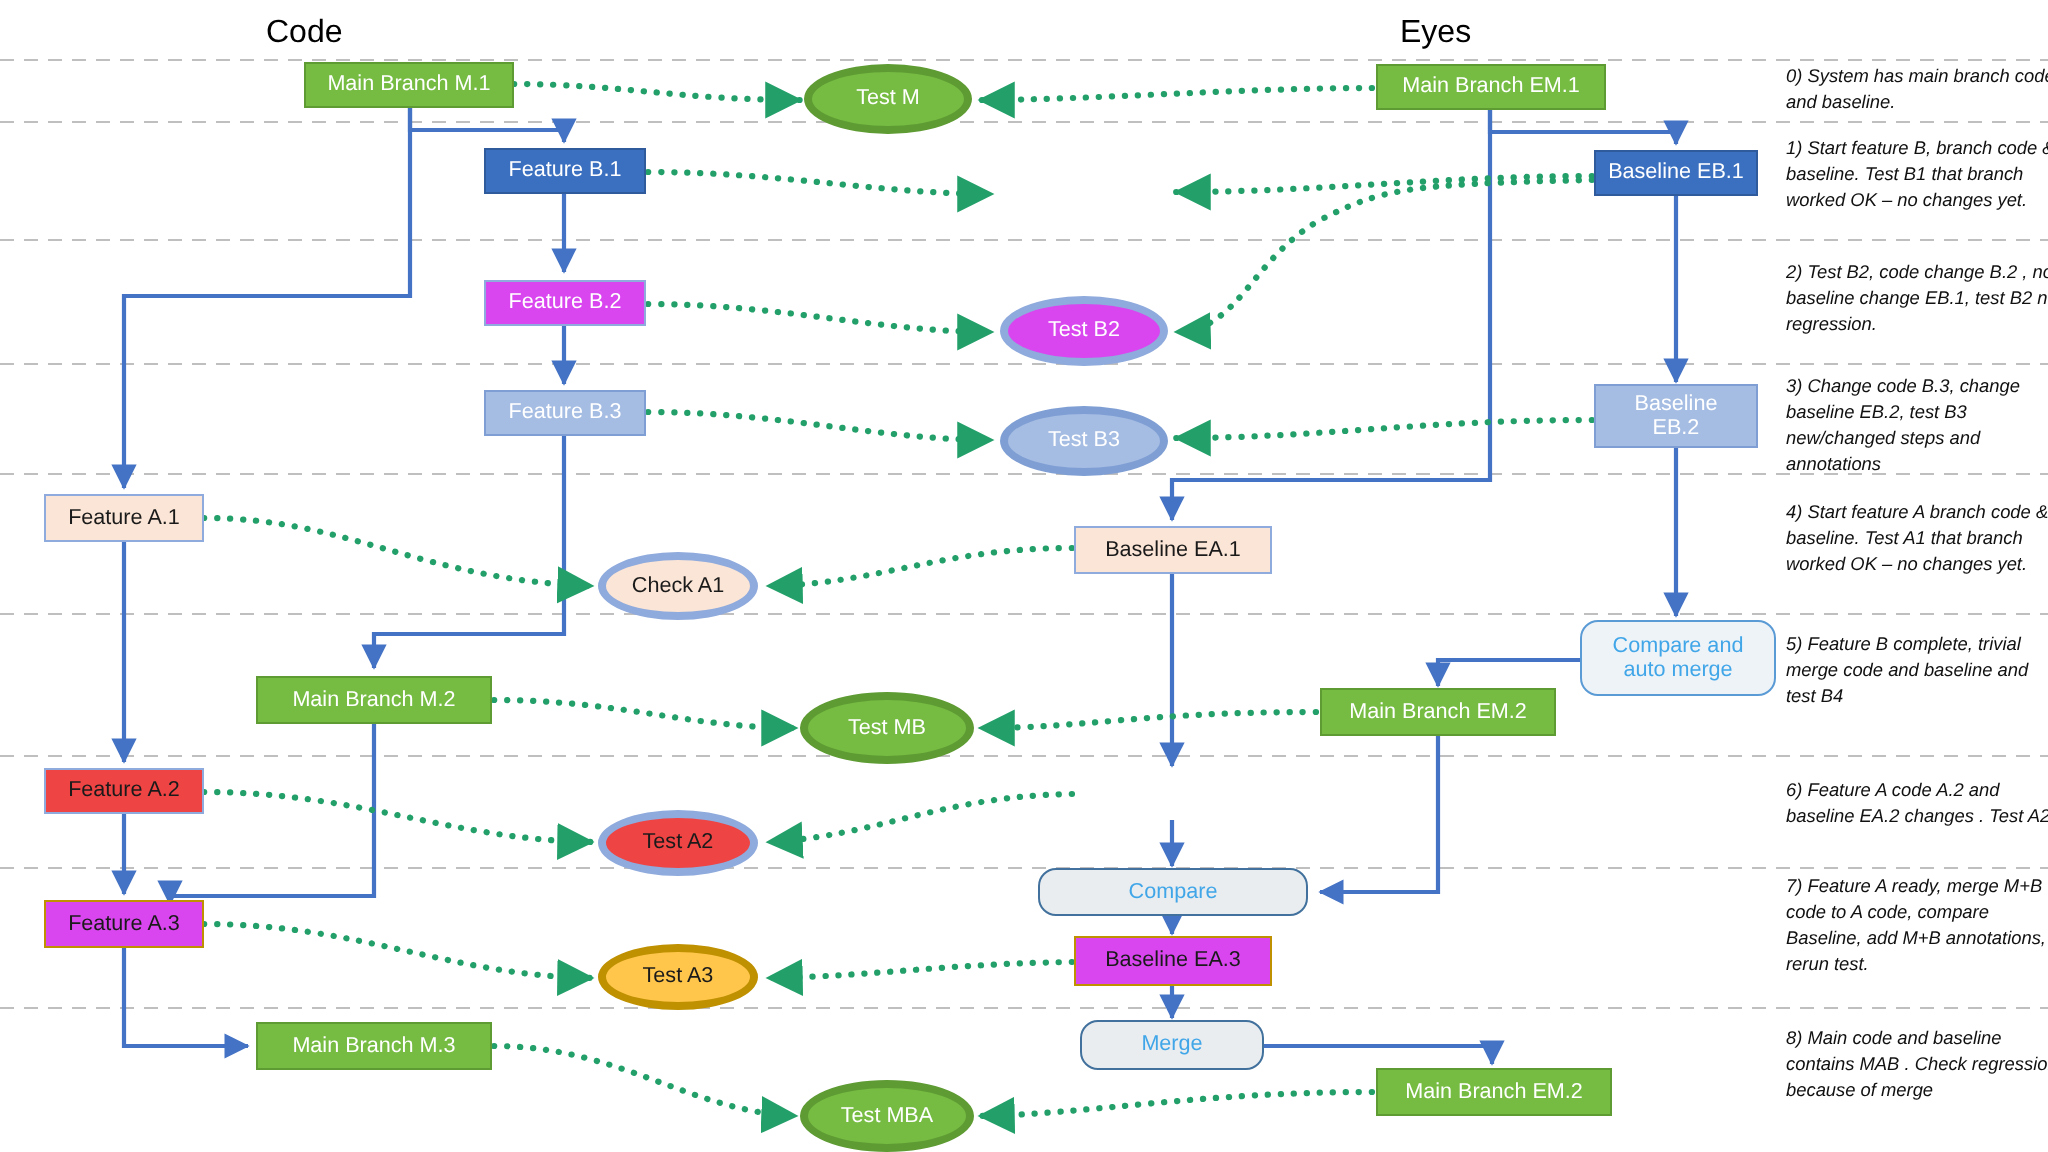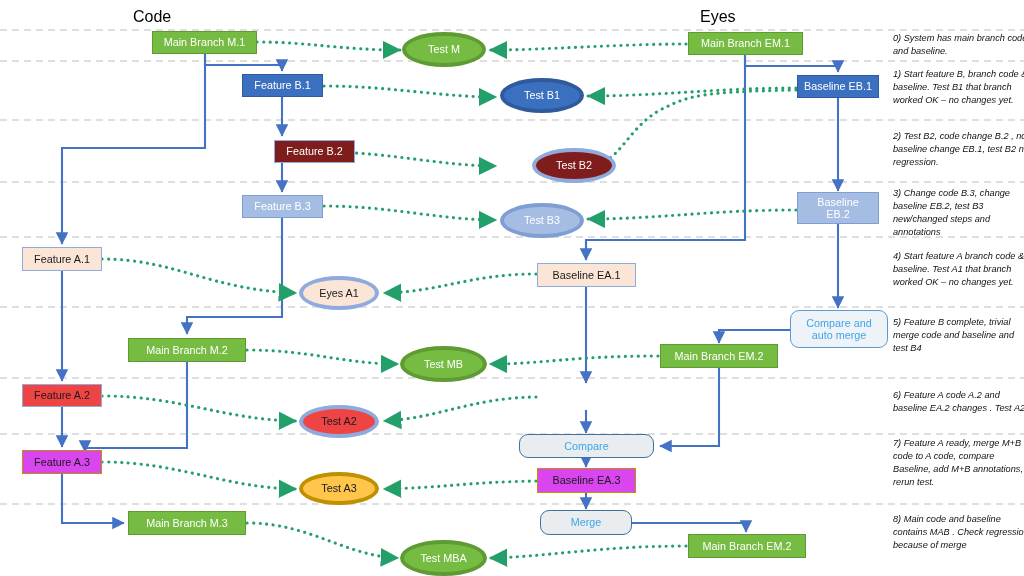--- a/index.html
+++ b/index.html
@@ -8,21 +8,21 @@
   svg#wires{position:absolute;left:0;top:0;width:1024px;height:576px;pointer-events:none;}
   .node{position:absolute;box-sizing:border-box;display:flex;align-items:center;justify-content:center;text-align:center;line-height:1.12;}
   .rect{border:1px solid #41719C;}
   .ell{border:4px solid #000000;border-radius:50%;}
   .rnd{border:1px solid #41719C;border-radius:9px;}
   .lane-title{position:absolute;font-size:16px;color:#000;font-weight:400;}
   .note{position:absolute;font-style:italic;font-size:9.2px;line-height:1.42;color:#111;width:136px;}
   
   .c-green{background:#76BC43;color:#ffffff;border-color:#5E9B33;}
   .c-blue-dk{background:#3B6FBF;color:#ffffff;border-color:#2F5A9B;}
-  .c-blue-lt{background:#7f1d1d;color:#ffffff;border-color:#8FAADC;margin-left:32px;}
+  .c-blue-lt{background:#d946ef;color:#ffffff;border-color:#8FAADC;}
   .c-blue-md{background:#A6BDE3;color:#ffffff;border-color:#7F9FD4;}
   .c-peach{background:#FBE5D6;color:#1a1a1a;border-color:#8FAADC;}
   .c-peach2{background:#ef4444;color:#1a1a1a;border-color:#8FAADC;}
   .c-amber{background:#d946ef;color:#1a1a1a;border-color:#BF9000;}
   .c-amber-lt{background:#FFC64B;color:#1a1a1a;border-color:#BF9000;}
   .c-grey{background:#E9EDF0;color:#41A6E8;border-color:#41719C;}
   .c-ghost{background:#EEF3F8;color:#41A6E8;border-color:#5B9BD5;}
   .fs11{font-size:10.8px;}
 </style>
 </head>
@@ -151,27 +151,26 @@
   <div class="node rect c-green fs11" style="left:128px;top:338px;width:118px;height:24px;">Main Branch M.2</div>
 
   <div class="node rect c-peach2 fs11" style="left:22px;top:384px;width:80px;height:23px;">Feature A.2</div>
 
   <div class="node rect c-amber fs11" style="left:22px;top:450px;width:80px;height:24px;">Feature A.3</div>
 
   <div class="node rect c-green fs11" style="left:128px;top:511px;width:118px;height:24px;">Main Branch M.3</div>
 
   <div class="node ell c-green fs11" style="left:402px;top:32px;width:84px;height:35px;">Test M</div>
 
-  <div class="node ell c-blue-dk fs11" style="left:500px;top:78px;width:84px;height:35px;">Test B1</div>
 
   <div class="node ell c-blue-lt fs11" style="left:500px;top:148px;width:84px;height:35px;">Test B2</div>
 
   <div class="node ell c-blue-md fs11" style="left:500px;top:203px;width:84px;height:35px;">Test B3</div>
 
-  <div class="node ell c-peach fs11" style="left:299px;top:276px;width:80px;height:34px;">Eyes A1</div>
+  <div class="node ell c-peach fs11" style="left:299px;top:276px;width:80px;height:34px;">Check A1</div>
 
   <div class="node ell c-green fs11" style="left:400px;top:346px;width:87px;height:36px;">Test MB</div>
 
   <div class="node ell c-peach2 fs11" style="left:299px;top:405px;width:80px;height:33px;">Test A2</div>
 
   <div class="node ell c-amber-lt fs11" style="left:299px;top:472px;width:80px;height:33px;">Test A3</div>
 
   <div class="node ell c-green fs11" style="left:400px;top:540px;width:87px;height:36px;">Test MBA</div>
 
   <div class="node rect c-green fs11" style="left:688px;top:32px;width:115px;height:23px;">Main Branch EM.1</div>

